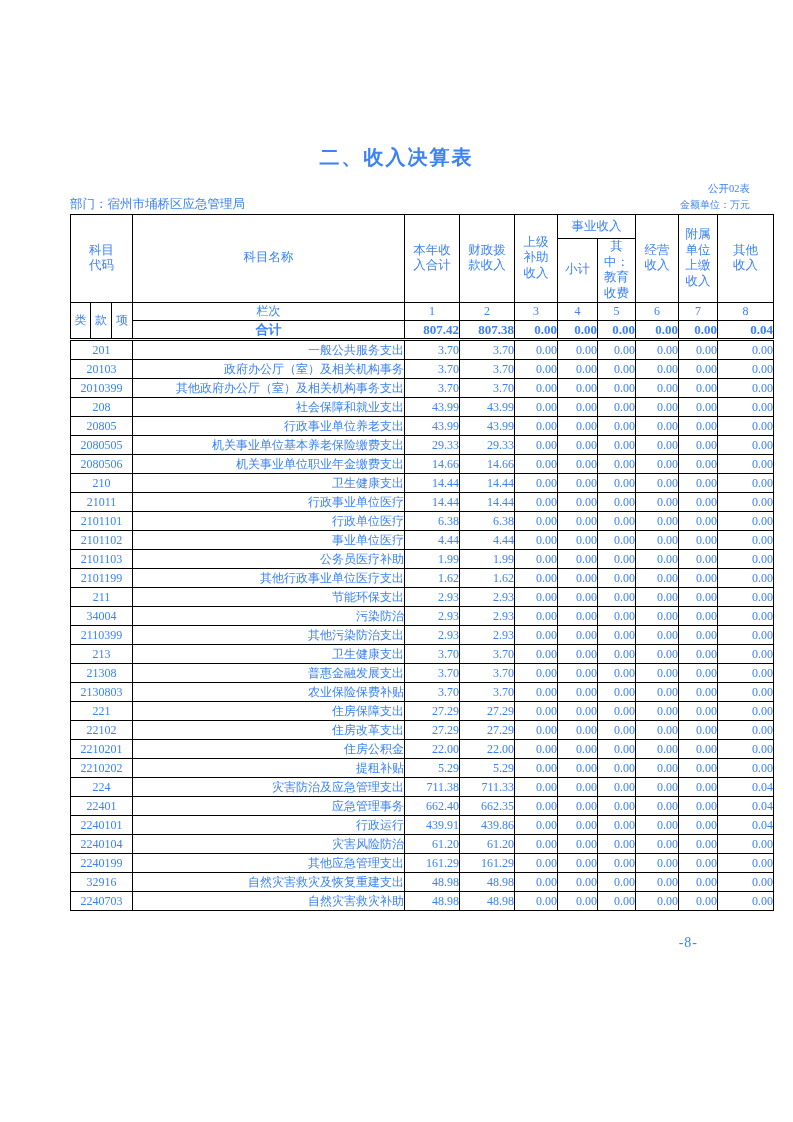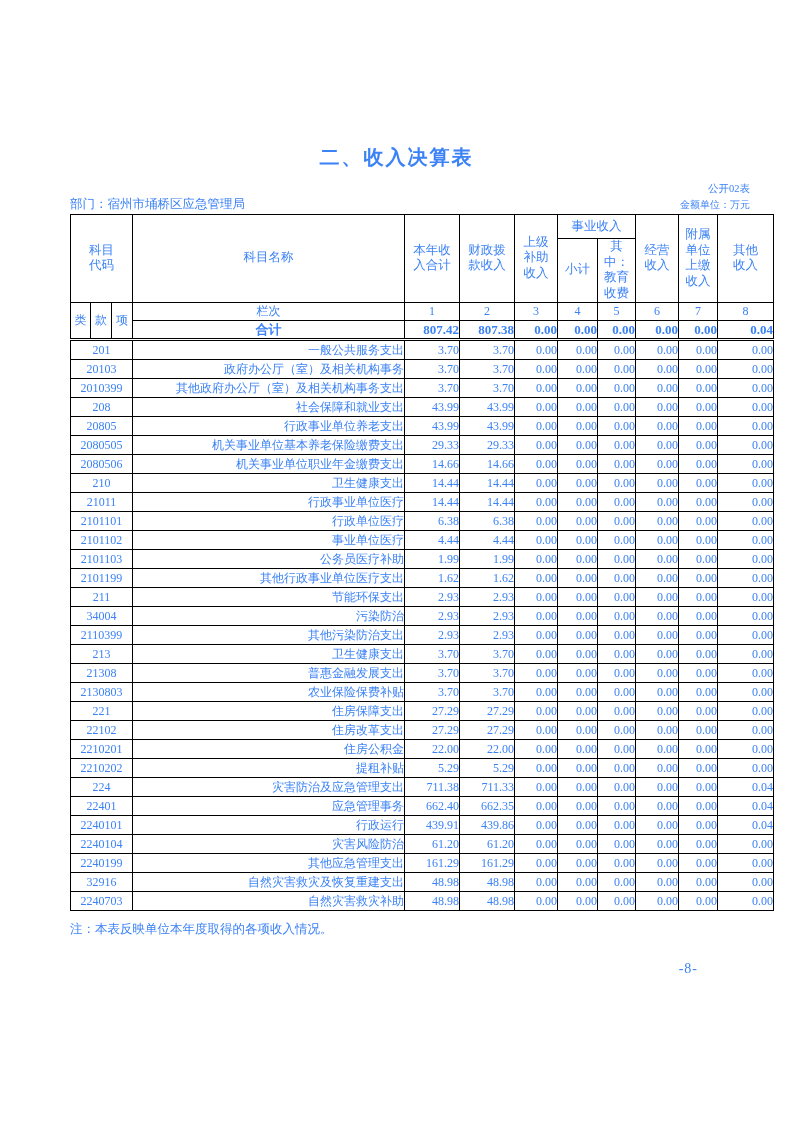--- a/index.html
+++ b/index.html
@@ -492,16 +492,15 @@
     <td class="num-cell">0.00</td>
     <td class="num-cell">0.00</td>
     <td class="num-cell">0.00</td>
     <td class="num-cell">0.00</td>
     <td class="num-cell">0.00</td>
     <td class="num-cell">0.00</td>
   </tr>
         </tbody>
     </table>
 
-    <div class="note">注：本表反映单位本年度取得的各项收入情况。</div>
     <div class="page-num">-8-</div>
   </div>
 </div>
 
 </body></html>

